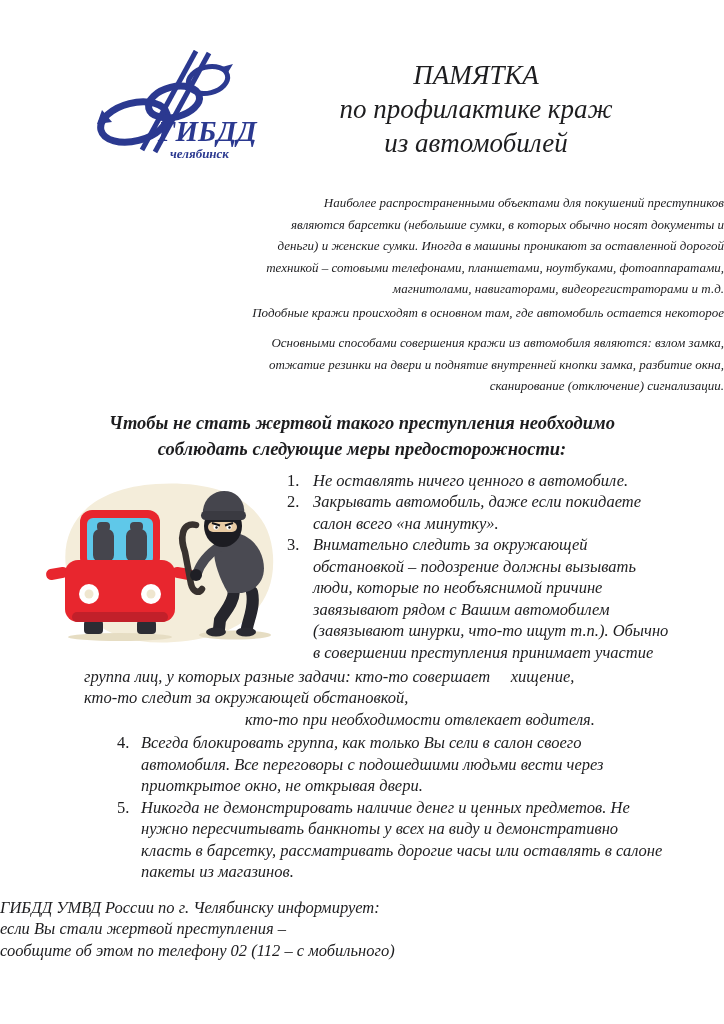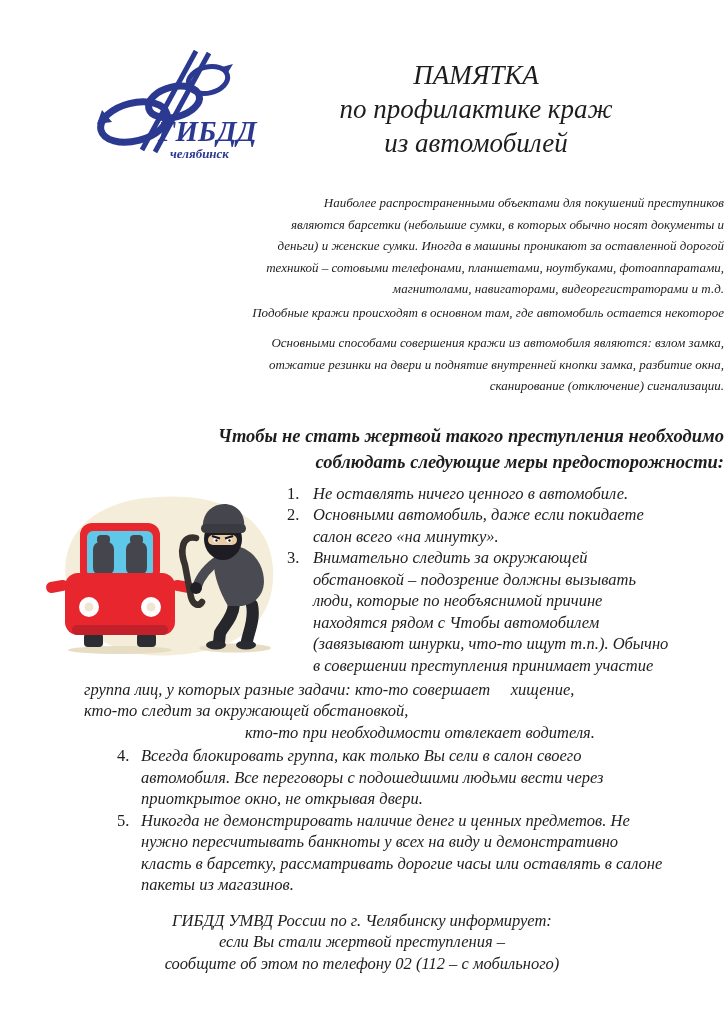--- a/index.html
+++ b/index.html
@@ -21,39 +21,39 @@
   .logo-city { font-family:"Liberation Serif", serif; font-style:italic; font-weight:bold; font-size:13px; }
   .title { flex:1; text-align:center; font-size:27px; line-height:34px; padding-top:8px; margin-right:40px; }
 
   
   .para { text-align:right; font-size:13px; line-height:21.5px; }
   .para .line { display:block; }
   .p1 { margin-top:24px; }
   .p2 { margin-top:2px; }
   .p3 { margin-top:9px; }
 
-  .heading { margin-top:26px; text-align:right; font-weight:bold; font-size:18.5px; line-height:26px; }
+  .heading { margin-top:13px; text-align:center; font-weight:bold; font-size:18.5px; line-height:26px; }
 
   
   .middle { position:relative; margin-top:8px; min-height:196px; }
   .illu { position:absolute; left:40px; top:2px; }
   .rlist { margin-left:287px; font-size:16.5px; line-height:21.5px; }
   .li { display:flex; }
   .li .num { width:26px; flex:0 0 auto; }
   .li .itxt { flex:1; }
 
   .cont { font-size:16.5px; line-height:21.5px; }
   .cont .c1 { padding-left:84px; }
   .cont .c2 { padding-left:245px; }
 
   .flist { margin-top:2px; font-size:16.5px; line-height:21.5px; }
   .flist .li { padding-left:117px; }
   .flist .li .num { width:24px; }
 
-  .footer { margin-top:14px; text-align:center; font-size:16.5px; line-height:21.5px; }
+  .footer { margin-top:14px; text-align:left; font-size:16.5px; line-height:21.5px; }
 </style>
 </head>
 <body>
 
 <div class="page">
 
   <div class="header">
     <div class="logo">
       <svg width="172" height="114" viewBox="0 0 172 114">
         <g fill="none" stroke="#2b3990">
@@ -153,31 +153,31 @@
     <div class="rlist">
       <div class="li">
         <span class="num">1.</span>
         <span class="itxt">
           <div class="line">Не оставлять ничего ценного в автомобиле.</div>
         </span>
       </div>
       <div class="li">
         <span class="num">2.</span>
         <span class="itxt">
-          <div class="line">Основными автомобиль, даже если покидаете</div>
+          <div class="line">Закрывать автомобиль, даже если покидаете</div>
           <div class="line">салон всего «на минутку».</div>
         </span>
       </div>
       <div class="li">
         <span class="num">3.</span>
         <span class="itxt">
           <div class="line">Внимательно следить за окружающей</div>
           <div class="line">обстановкой – подозрение должны вызывать</div>
           <div class="line">люди, которые по необъяснимой причине</div>
-          <div class="line">находятся рядом с Чтобы автомобилем</div>
+          <div class="line">завязывают рядом с Вашим автомобилем</div>
           <div class="line">(завязывают шнурки, что-то ищут т.п.). Обычно</div>
           <div class="line">в совершении преступления принимает участие</div>
         </span>
       </div>
     </div>
   </div>
 
   <div class="cont">
     <div class="line c1">группа лиц, у которых разные задачи: кто-то совершает     хищение,</div>
     <div class="line c1">кто-то следит за окружающей обстановкой,</div>

